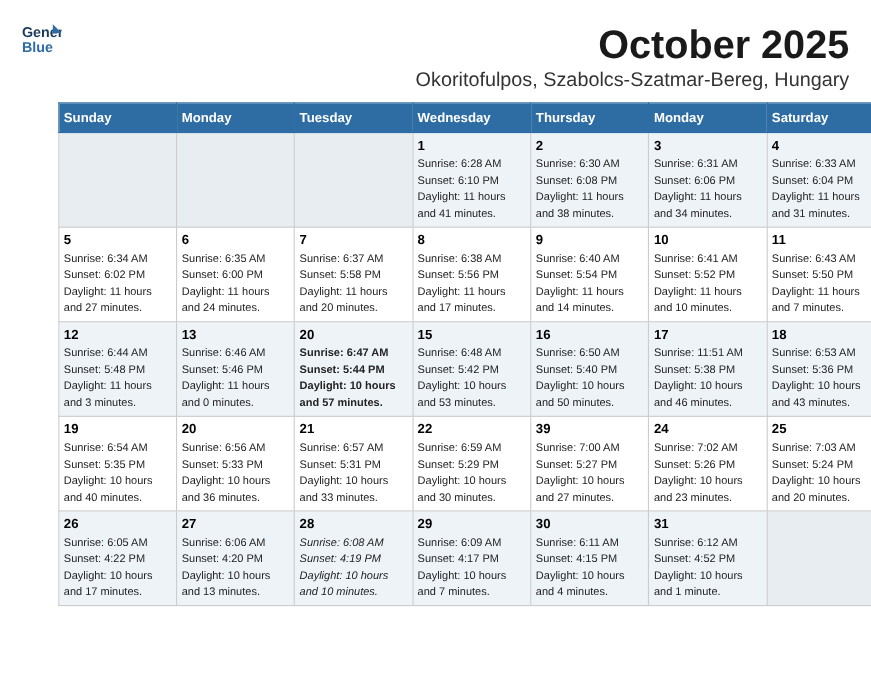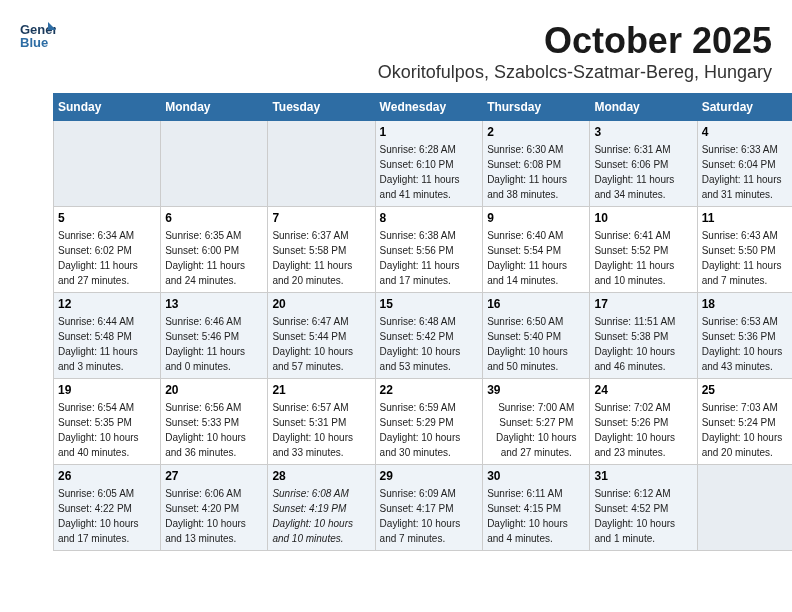--- a/index.html
+++ b/index.html
@@ -204,21 +204,21 @@
         </td>
         <td>
           <span class="day-number">13</span>
           <div class="day-detail" style="white-space: pre-line;">Sunrise: 6:46 AM
 Sunset: 5:46 PM
 Daylight: 11 hours
 and 0 minutes.</div>
         </td>
         <td>
           <span class="day-number">20</span>
-          <div class="day-detail" style="white-space: pre-line;">Sunrise: 6:47 AM
+          <div class="day-detail" style="white-space: pre-line; font-weight: bold;">Sunrise: 6:47 AM
 Sunset: 5:44 PM
 Daylight: 10 hours
 and 57 minutes.</div>
         </td>
         <td>
           <span class="day-number">15</span>
           <div class="day-detail" style="white-space: pre-line;">Sunrise: 6:48 AM
 Sunset: 5:42 PM
 Daylight: 10 hours
 and 53 minutes.</div>
@@ -269,21 +269,21 @@
         </td>
         <td>
           <span class="day-number">22</span>
           <div class="day-detail" style="white-space: pre-line;">Sunrise: 6:59 AM
 Sunset: 5:29 PM
 Daylight: 10 hours
 and 30 minutes.</div>
         </td>
         <td>
           <span class="day-number">39</span>
-          <div class="day-detail" style="white-space: pre-line; text-align: center;">Sunrise: 7:00 AM
+          <div class="day-detail" style="white-space: pre-line;">Sunrise: 7:00 AM
 Sunset: 5:27 PM
 Daylight: 10 hours
 and 27 minutes.</div>
         </td>
         <td>
           <span class="day-number">24</span>
           <div class="day-detail" style="white-space: pre-line;">Sunrise: 7:02 AM
 Sunset: 5:26 PM
 Daylight: 10 hours
 and 23 minutes.</div>

